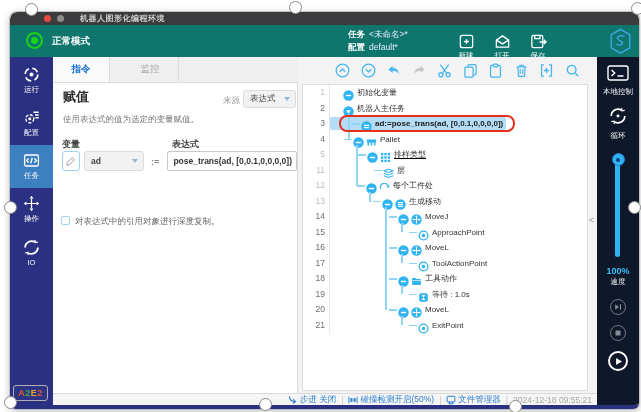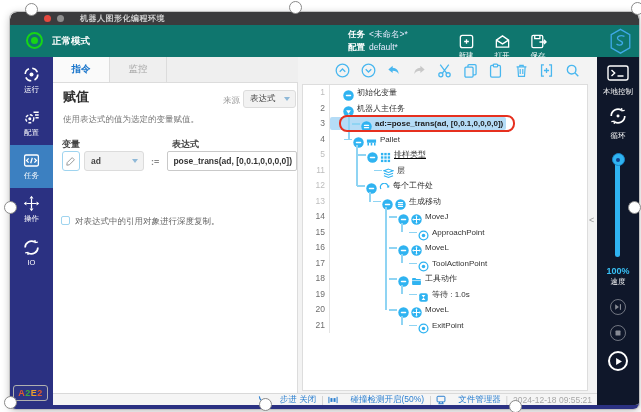--- a/index.html
+++ b/index.html
@@ -46,21 +46,21 @@
   .side-item .ic { width:17px; height:17px; }
   .side-item .lb { color:#fff; font-size:7.5px; margin-top:2px; }
   .a2e2 { position:absolute; left:3px; top:328px; width:35px; height:16px; border:1px solid #b0b0b0;
     border-radius:3px; display:flex; align-items:center; justify-content:center;
     font-size:9px; font-weight:bold; letter-spacing:.5px; background:rgba(255,255,255,.02); }
 
   
   .center { position:absolute; left:43px; top:45px; width:245px; height:336px; background:#fff;
     border-right:1px solid #dcdcdc; }
   .tabstrip { position:absolute; left:0; top:0; width:245px; height:26px; background:#efefef;
-    border-bottom:1px solid #dcdcdc; display:flex; }
+    border-bottom:1px solid #dcdcdc; display:flex;gap:12px; }
   .tab { width:57px; height:100%; display:flex; align-items:center; justify-content:center;
     font-size:9.5px; color:#a5a5a5; border-right:1px solid #dcdcdc; cursor:pointer; }
   .tab.active { color:#1b76cb; font-weight:bold; background:#fafafa; }
   .c-title { position:absolute; left:10px; top:31px; font-size:13px; font-weight:bold; color:#2e2e2e; }
   .src-label { position:absolute; left:170px; top:38px; font-size:8.5px; color:#999; }
   .select { position:absolute; background:#f2f2f2; border:1px solid #dcdcdc; border-radius:3px;
     font-size:8.5px; color:#444; display:flex; align-items:center; padding-left:6px; cursor:pointer; }
   .select::after { content:""; position:absolute; right:5px; top:50%; margin-top:-2px;
     border-left:3.5px solid transparent; border-right:3.5px solid transparent; border-top:4px solid #8fb9d8; }
   .src-select { left:190px; top:33px; width:53px; height:18px; }
@@ -118,21 +118,21 @@
   .speed-lbl { position:absolute; left:0; top:220px; width:42px; text-align:center; color:#fff; font-size:7.5px; }
   .t-btn { position:absolute; left:13px; width:16px; height:16px; border:1.5px solid rgba(255,255,255,.4);
     border-radius:50%; display:flex; align-items:center; justify-content:center; cursor:pointer; }
   .t-btn.step { top:242px; } .t-btn.stop { top:268px; }
   .t-btn.play { top:294px; width:20px; height:20px; left:11px; border-color:#fff; border-width:2px; }
 
   
   .statusbar { position:absolute; left:43px; top:381px; width:544px; height:12px; background:#f5f5f5;
     border-top:1px solid #d9d9d9; display:flex; align-items:center; justify-content:flex-end;
     gap:5px; padding-right:5px; font-size:8.5px; }
-  .sb-item { display:flex; align-items:center; gap:12px; color:#2b7fd0; cursor:pointer; }
+  .sb-item { display:flex; align-items:center; gap:2px; color:#2b7fd0; cursor:pointer; }
   .sb-item .ic { width:10px; height:10px; }
   .sb-sep { color:#c8c8c8; }
   .sb-time { color:#a8a8a8; }
 
   
   .handle { position:absolute; width:13px; height:13px; border-radius:50%; background:#fff;
     border:1px solid #8a8a8a; z-index:50; }
 </style>
 </head>
 <body>

